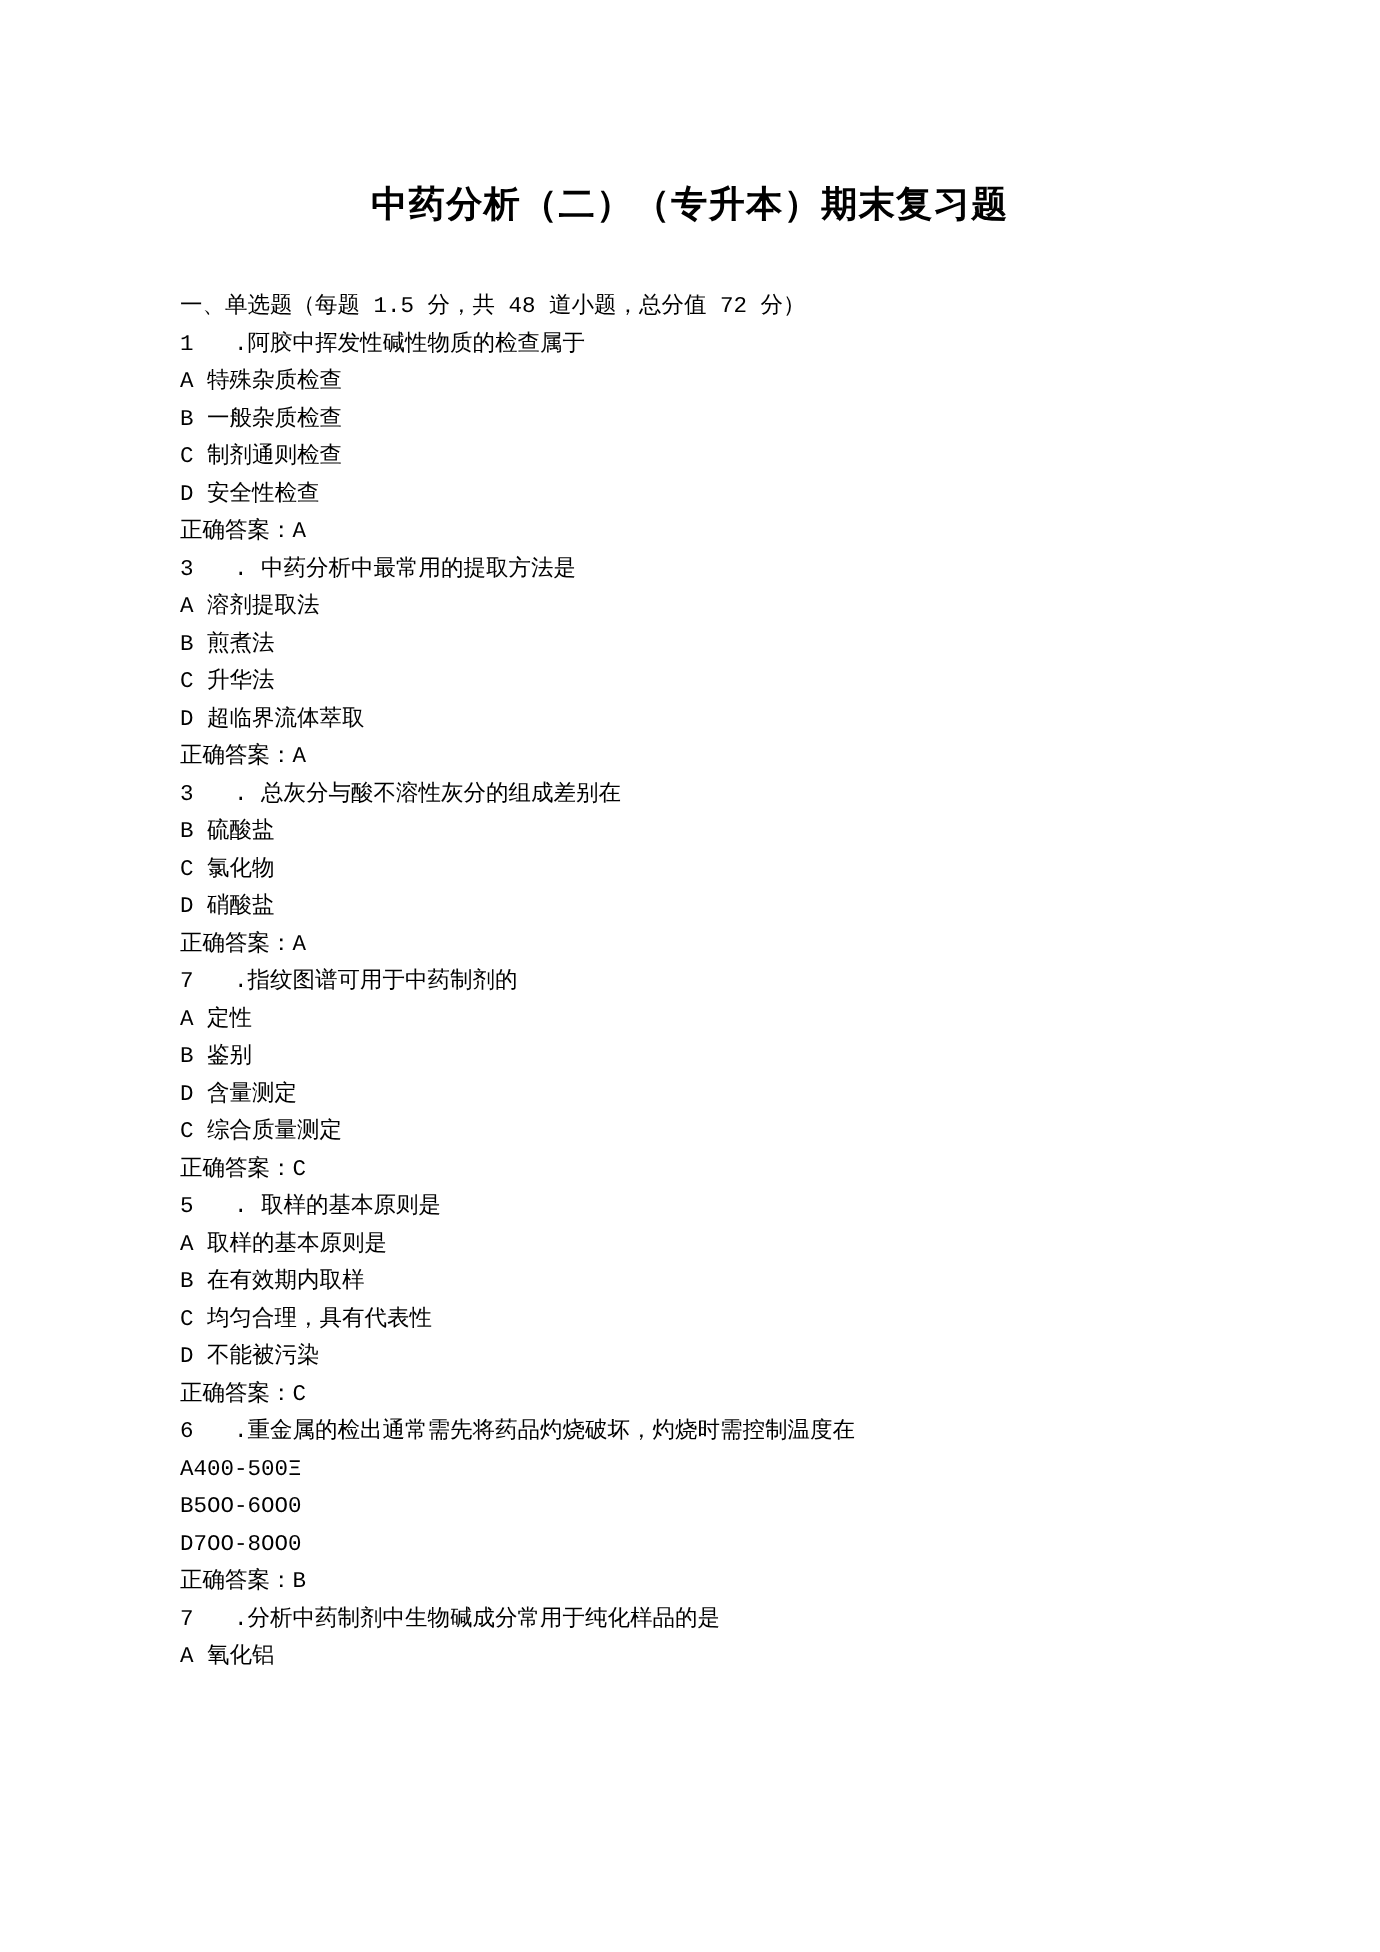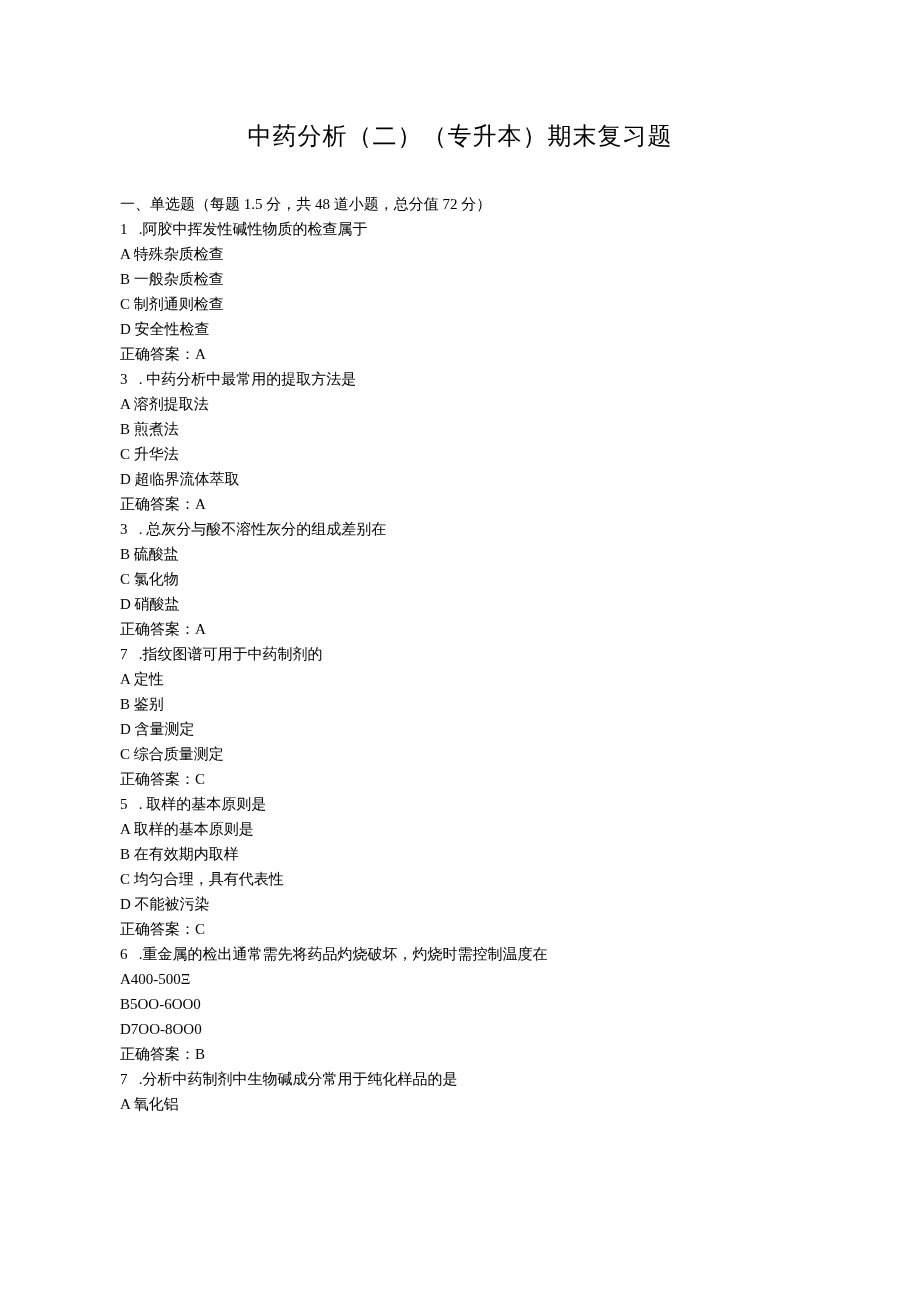--- a/index.html
+++ b/index.html
@@ -9,29 +9,30 @@
     font-family: "SimSun", "宋体", serif;
     width: 920px;
   }
   .page {
     padding: 120px 120px 60px 120px;
     box-sizing: border-box;
   }
   .title {
     text-align: center;
     font-size: 24px;
-    font-weight: normal;
+    font-weight: bold;
     margin-bottom: 40px;
     letter-spacing: 1px;
   }
   .line {
     font-size: 15px;
     line-height: 25px;
     white-space: pre-wrap;
     color: #000;
+    font-family: Liberation Mono, monospace;
   }
 </style>
 </head>
 <body>
 
 <div class="page">
   <div class="title">中药分析（二）（专升本）期末复习题</div>
   <div id="content">
       <div class="line">一、单选题（每题 1.5 分，共 48 道小题，总分值 72 分）</div>
       <div class="line">1   .阿胶中挥发性碱性物质的检查属于</div>

